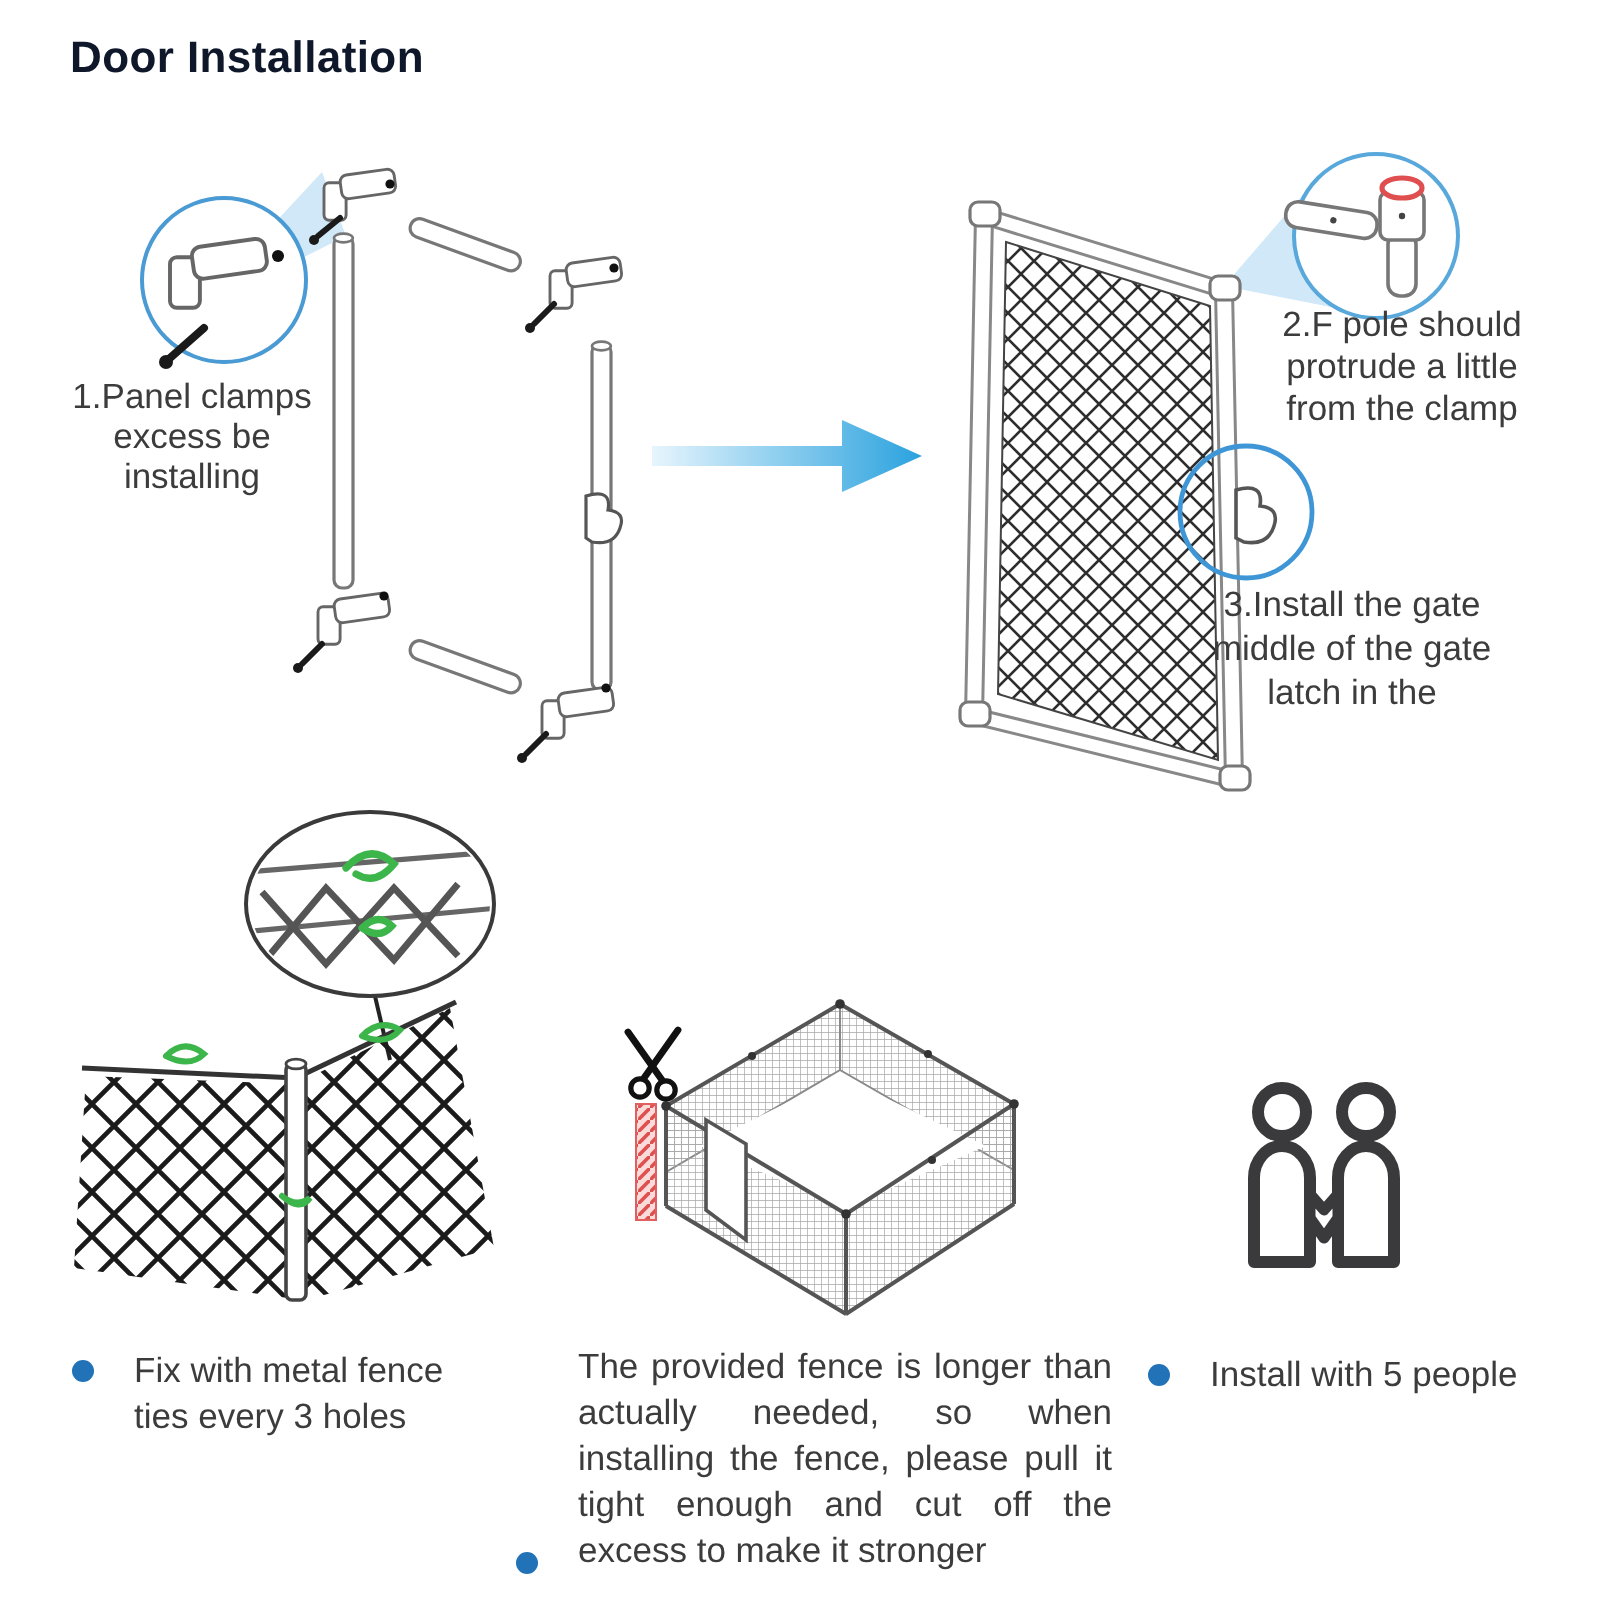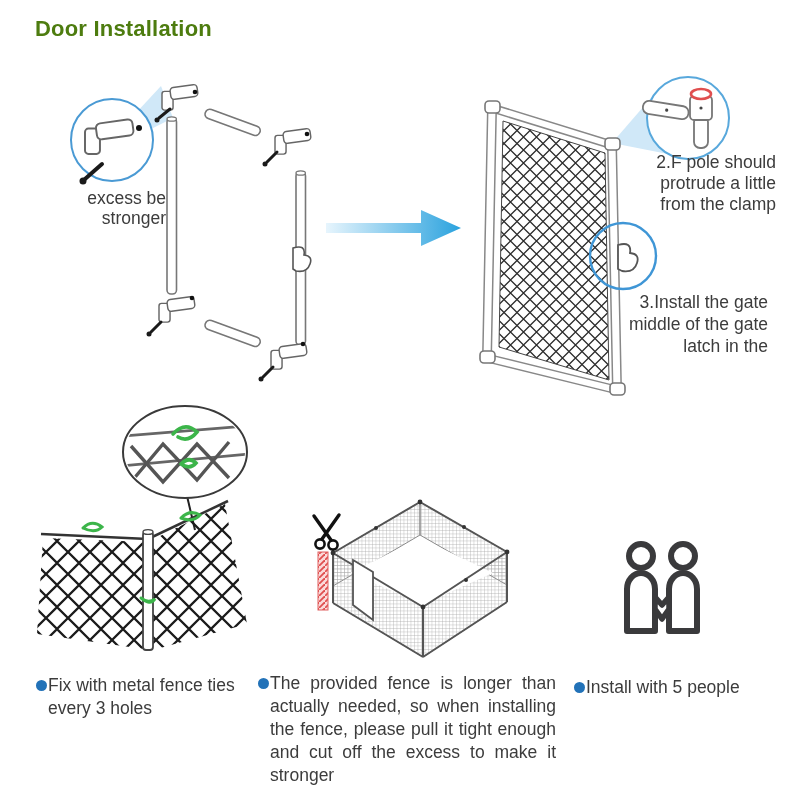--- a/index.html
+++ b/index.html
@@ -1,29 +1,29 @@
 <!DOCTYPE html>
 <html><head>
 <meta charset="utf-8">
 <style>
   html,body{margin:0;padding:0;background:#fff;}
   .page{position:relative;width:800px;height:800px;background:#ffffff;
         font-family:"Liberation Sans",sans-serif;overflow:hidden;color:#3d3d3d;}
   .abs{position:absolute;}
   .page-title{position:absolute;left:35px;top:16px;font-size:22px;font-weight:800;
-              color:#4d7c0f;letter-spacing:.2px;}
-  .step-text{position:absolute;text-align:right;color:#3c3c3c;font-size:17.5px;}
+              color:#0f172a;letter-spacing:.2px;}
+  .step-text{position:absolute;text-align:center;color:#3c3c3c;font-size:17.5px;}
   .step-line{white-space:nowrap;}
   #step1{left:26px;top:188px;width:140px;line-height:20px;}
   #step2{left:626px;top:152px;width:150px;line-height:21px;}
   #step3{left:584px;top:291px;width:184px;line-height:22px;}
-  .note{position:absolute;display:flex;gap:1px;color:#3c3c3c;font-size:17.5px;line-height:23px;}
+  .note{position:absolute;display:flex;gap:20px;color:#3c3c3c;font-size:17.5px;line-height:23px;}
   .note .dot{flex:0 0 auto;width:11px;height:11px;border-radius:50%;background:#2272b8;margin-top:6px;}
   #note1{left:36px;top:674px;width:212px;}
-  #note2{left:258px;top:672px;width:298px;}
+  #note2{left:258px;top:672px;width:298px;align-items:flex-end;}
   #note2 .note-body{text-align:justify;}
   #note3{left:574px;top:676px;width:220px;}
   svg{display:block;overflow:visible;}
 </style>
 </head>
 <body>
 
 <div class="page">
 
   <div class="page-title">Door Installation</div>
@@ -89,22 +89,23 @@
 
     <g>
       <use href="#clampShape" transform="translate(216,265) scale(0.85)"></use>
       <line x1="208" y1="295" x2="218" y2="285" stroke="#1a1a1a" stroke-width="3" stroke-linecap="round"></line>
       <circle cx="206" cy="297" r="2.5" fill="#1a1a1a"></circle>
       <circle cx="248" cy="262" r="2.3" fill="#111"></circle>
     </g>
   </svg>
 
   <div class="step-text" id="step1">
+    <div class="step-line">1.Panel clamps</div>
     <div class="step-line">excess be</div>
-    <div class="step-line">stronger</div>
+    <div class="step-line">installing</div>
   </div>
 
   <svg class="abs" style="left:326px;top:204px;" width="138" height="48" viewBox="0 0 138 48">
     <defs>
       <linearGradient id="agrad" x1="0" y1="0" x2="1" y2="0">
         <stop offset="0" stop-color="#e7f5fd"></stop>
         <stop offset="1" stop-color="#2aa2de"></stop>
       </linearGradient>
     </defs>
     <path d="M0,19 H95 V6 L135,24 L95,42 V29 H0 Z" fill="url(#agrad)"></path>

